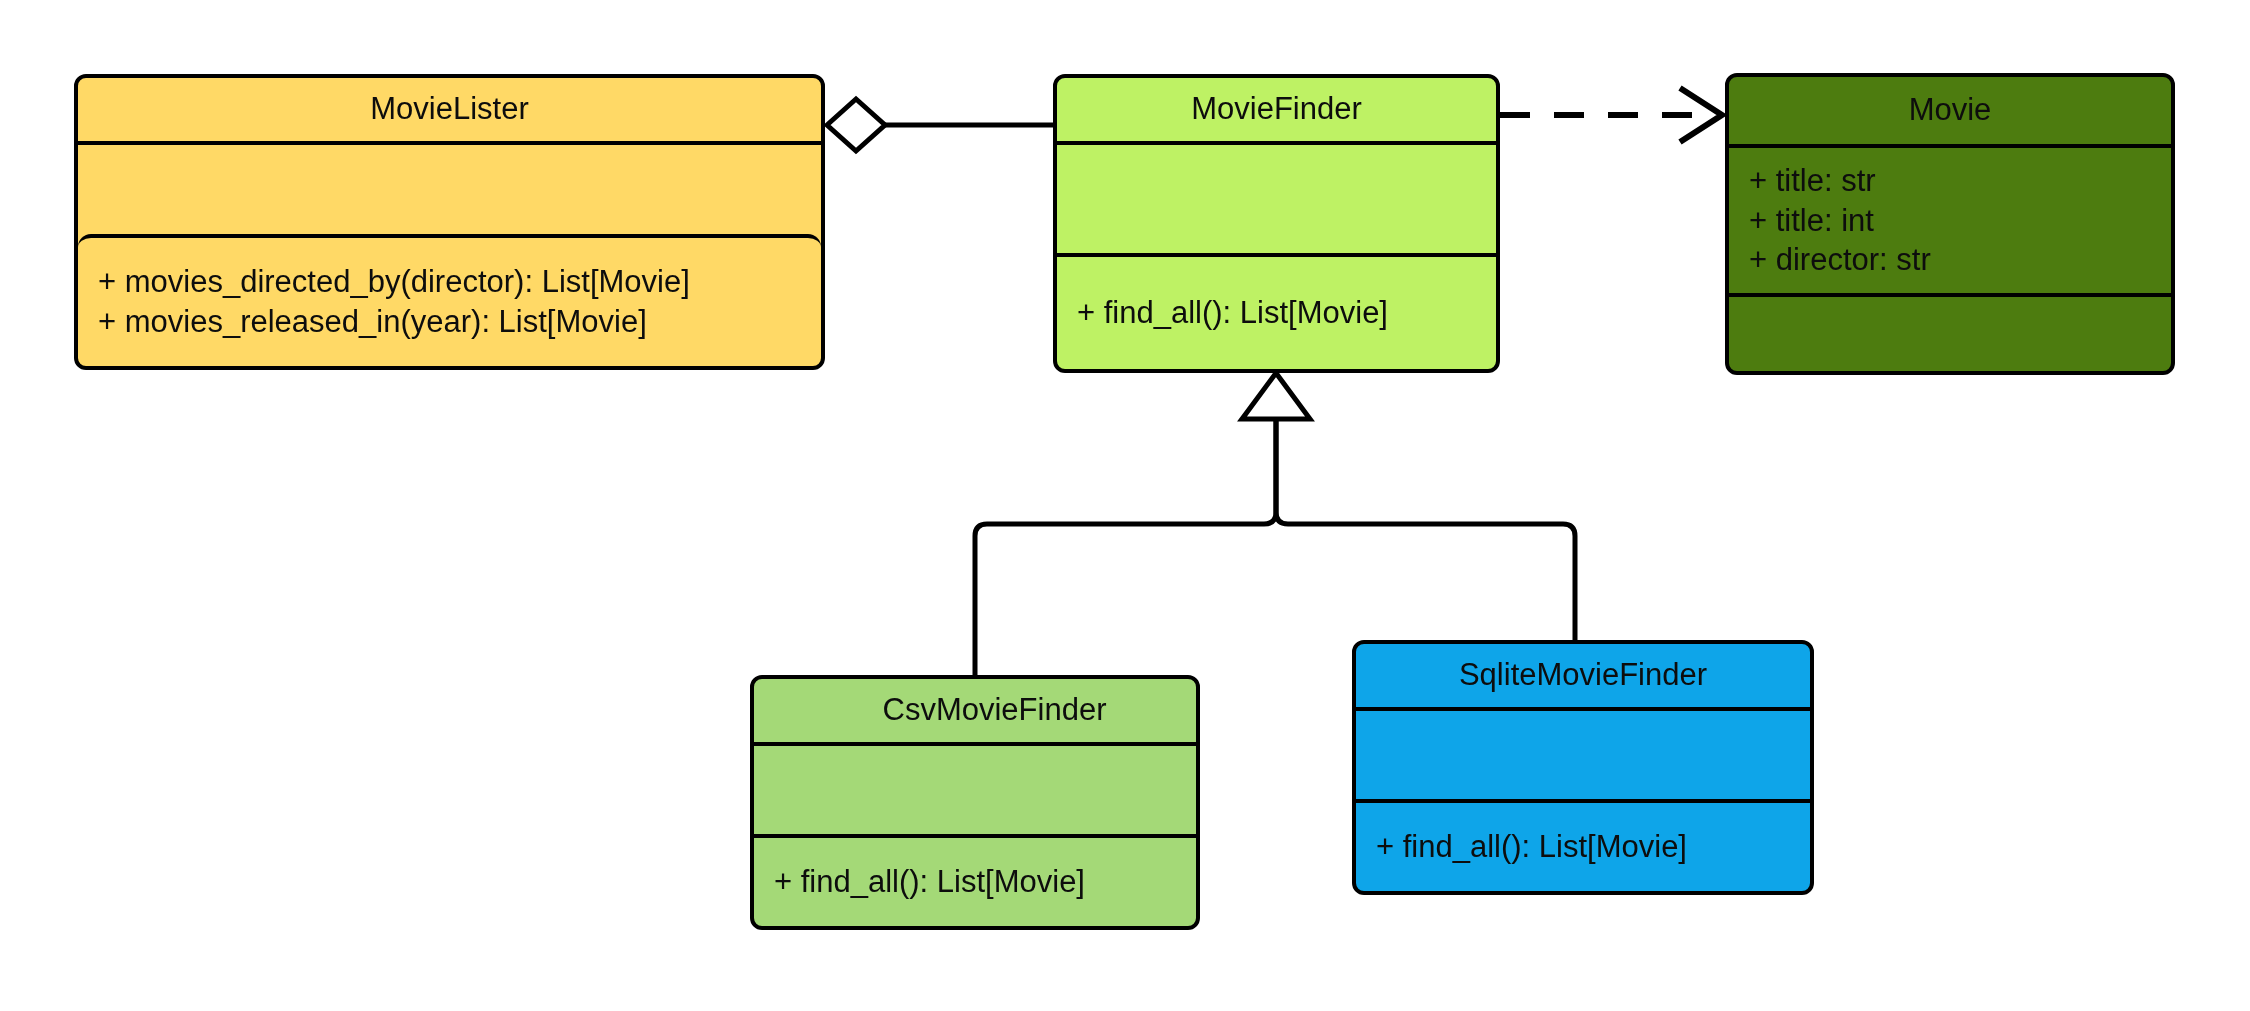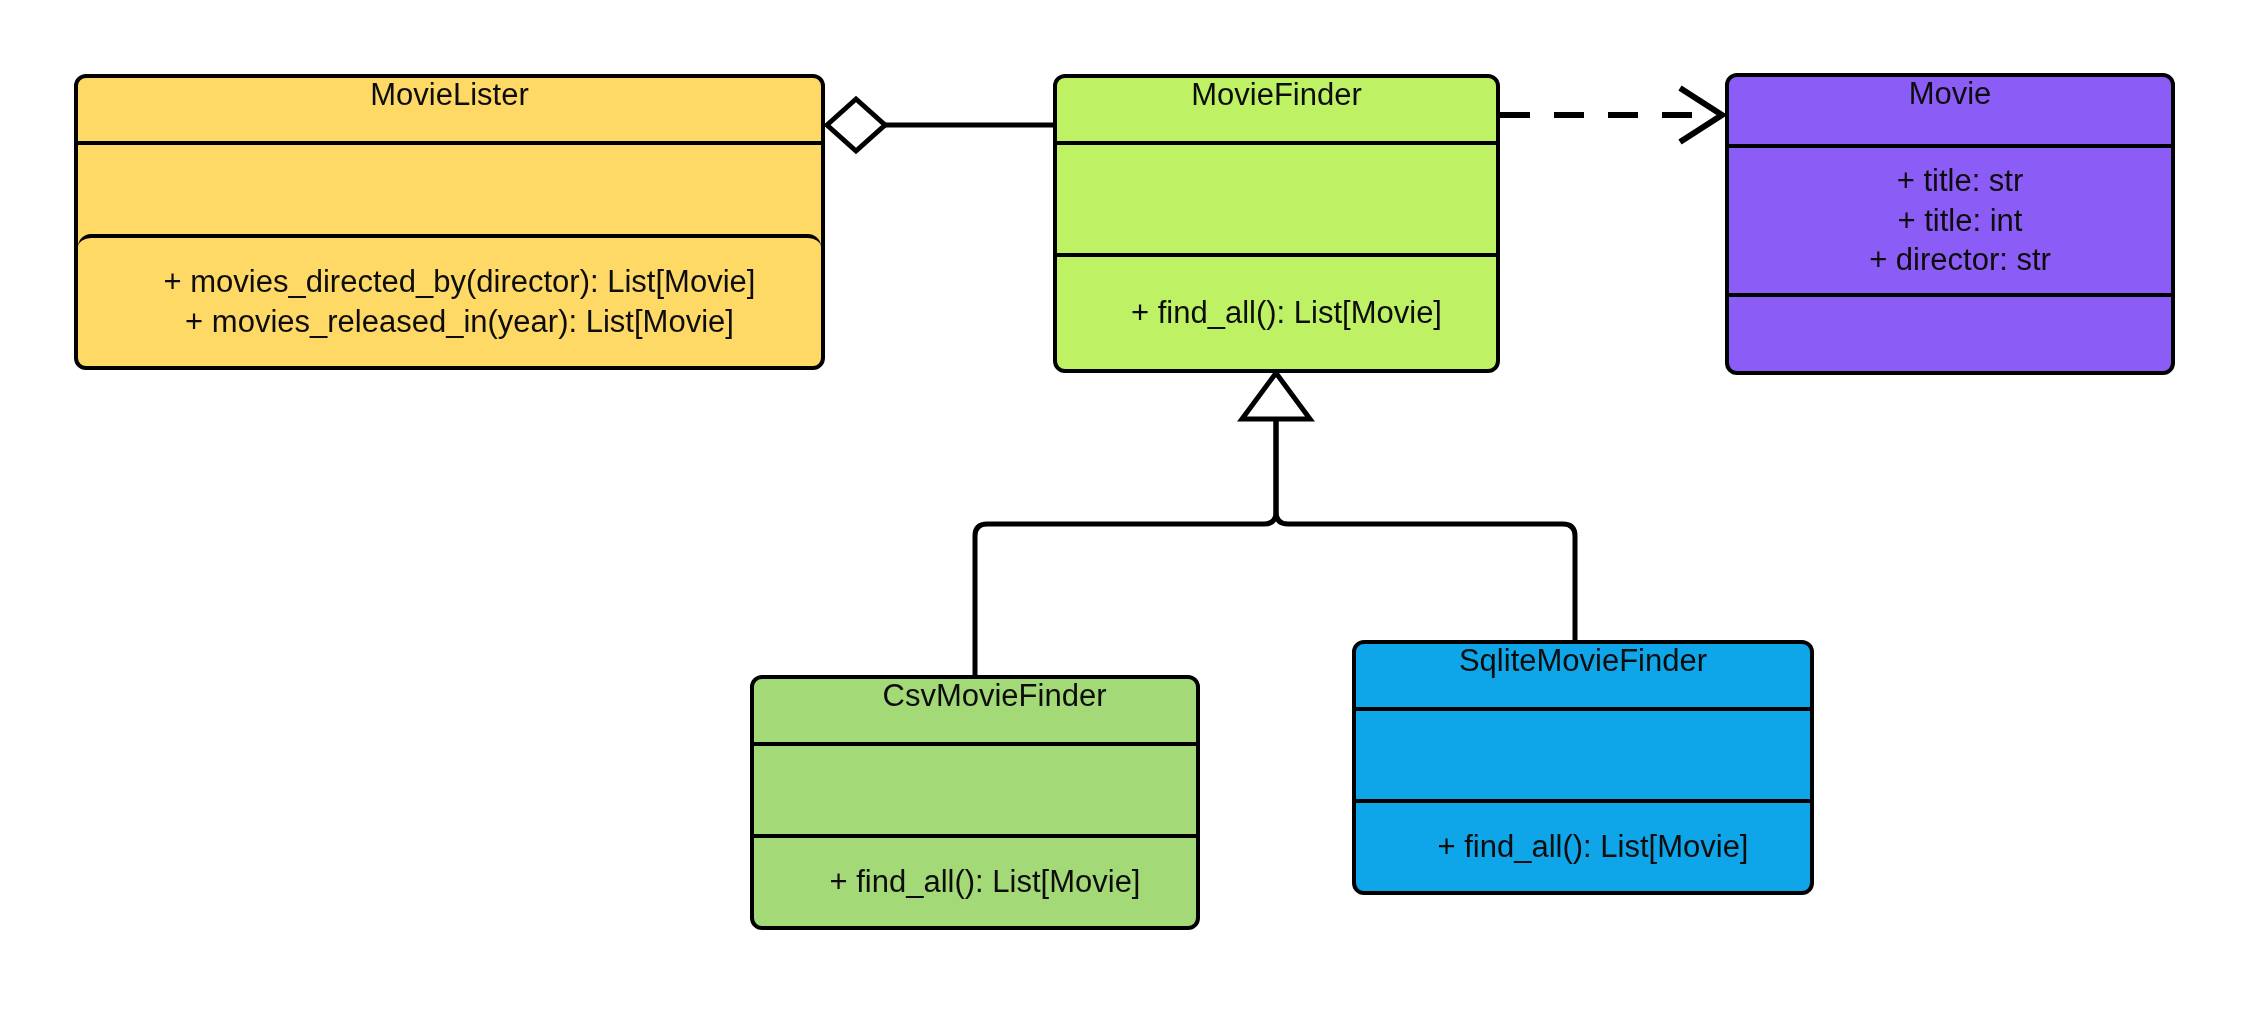--- a/index.html
+++ b/index.html
@@ -35,40 +35,40 @@
   }
   .cmp {
     box-sizing: border-box;
     position: relative;
   }
   .cmp + .cmp {
     border-top: 4px solid #000000;
   }
   .cmp-name {
     display: flex;
+    align-items: center;
     justify-content: center;
   }
   .cmp-name .class-title {
     font-size: 31px;
     color: #0d0d0d;
     line-height: 1.1;
     white-space: nowrap;
   }
   .cmp-members {
     display: flex;
     flex-direction: column;
     justify-content: center;
     padding-left: 20px;
   }
   .member {
     font-size: 31px;
     color: #0d0d0d;
     line-height: 1.28;
     white-space: nowrap;
-    text-align: center;
   }
   .cmp-empty { }
 </style>
 </head>
 <body>
 
 <div id="canvas">
 
   <svg id="edges" viewBox="0 0 2250 1011" width="2250" height="2250" preserveAspectRatio="none" style="width:2250px;height:1011px;">
 
@@ -103,21 +103,21 @@
   <div class="uml-class" style="left:1053px; top:74px; width:447px; height:299px; background:#bef264;">
     <div class="cmp cmp-name" style="height:63px;">
       <span class="class-title">MovieFinder</span>
     </div>
     <div class="cmp cmp-empty" style="height:112px;"></div>
     <div class="cmp cmp-members" style="flex:1 1 auto;">
       <div class="member">+ find_all(): List[Movie]</div>
     </div>
   </div>
 
-  <div class="uml-class" style="left:1725px; top:73px; width:450px; height:302px; background:#8b5cf6;">
+  <div class="uml-class" style="left:1725px; top:73px; width:450px; height:302px; background:#4d7c0f;">
     <div class="cmp cmp-name" style="height:67px;">
       <span class="class-title">Movie</span>
     </div>
     <div class="cmp cmp-members" style="height:149px;">
       <div class="member">+ title: str</div>
       <div class="member">+ title: int</div>
       <div class="member">+ director: str</div>
     </div>
     <div class="cmp cmp-empty" style="flex:1 1 auto;"></div>
   </div>

